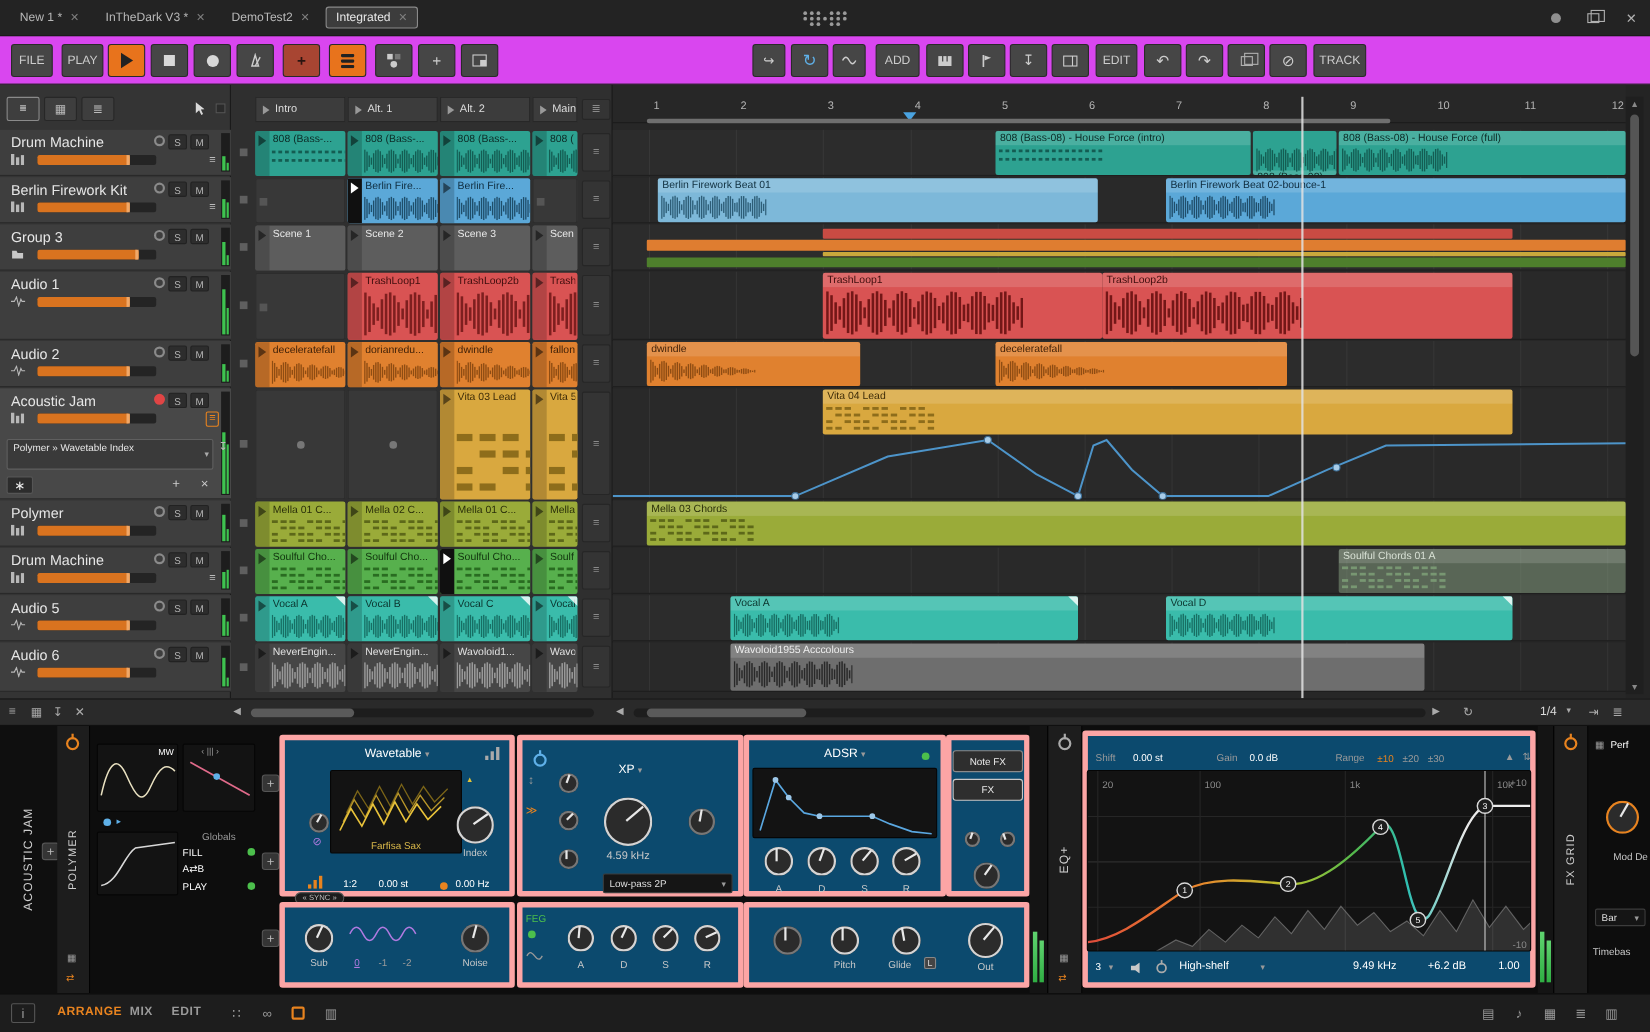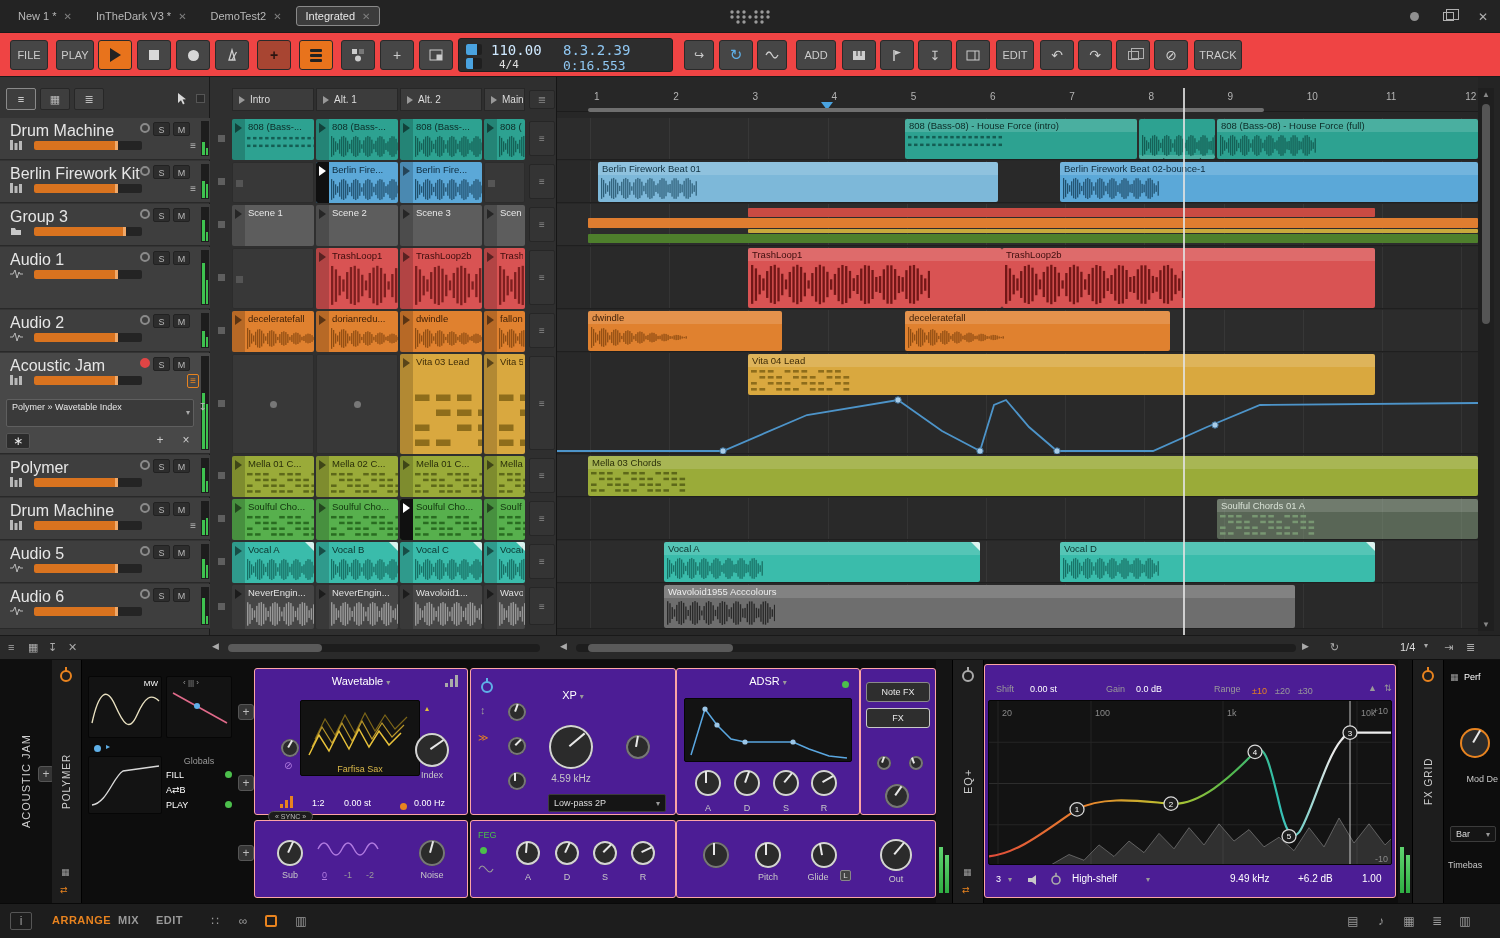--- a/index.html
+++ b/index.html
@@ -13,40 +13,40 @@
 
 #tabbar{position:absolute;left:0;top:0;width:100%;height:33px;background:#232323;border-bottom:1px solid #1a1a1a;display:flex;align-items:center;padding:0 8px;gap:4px}
 .tab{display:flex;align-items:center;gap:7px;padding:3px 9px;border-radius:3px;color:#b8b8b8;font-size:11px;border:1px solid transparent;cursor:default}
 .tab.active{background:#3c3c3c;border-color:#8a8a8a;color:#e8e8e8}
 .tab .tx{color:#7f7f7f;font-size:10px}
 #winctl{position:absolute;right:12px;top:0;height:33px;display:flex;gap:24px;align-items:center;color:#b0b0b0}
 .windot{width:9px;height:9px;border-radius:50%;background:#8f8f8f}
 .dup{width:11px;height:9px;border:1.5px solid #b0b0b0;position:relative}
 .dup::after{content:"";position:absolute;left:2px;top:-4px;width:11px;height:9px;border:1.5px solid #b0b0b0}
 
-#toolbar{position:absolute;top:33px;left:0;width:100%;height:44px;background:#ef4444;border-bottom:1px solid #1c1c1c}
+#toolbar{position:absolute;top:33px;left:0;width:100%;height:44px;background:#d946ef;border-bottom:1px solid #1c1c1c}
 .tbtn{position:absolute;top:7px;height:30px;background:#464646;border:1px solid #2a2a2a;border-radius:3px;color:#ccc;font-size:11px;display:flex;align-items:center;justify-content:center}
 .tile{position:absolute;top:7px;width:34px;height:30px;background:#464646;border:1px solid #2a2a2a;border-radius:3px;display:flex;align-items:center;justify-content:center;color:#ccc;font-size:14px}
 .tile.orange{background:#e8731c;color:#222}
 .tile.red{background:#a84532}
 .tri{width:0;height:0;border-left:11px solid #222;border-top:7px solid transparent;border-bottom:7px solid transparent}
 .sq{width:10px;height:10px;background:#d8d8d8}
 .circ{width:11px;height:11px;border-radius:50%;background:#d8d8d8}
 #transport{position:absolute;left:458px;top:5px;width:215px;height:34px;background:#2d2d2d;border-radius:3px;border:1px solid #202020}
 .ttog{position:absolute;left:7px;width:16px;height:11px;background:#1f1f1f;border-radius:2px;overflow:hidden}
 .ttog i{display:block;height:100%;width:70%;background:#4aa3e0}
 
 #main{position:absolute;left:0;top:77px;width:1500px;height:558px;background:#242424;overflow:hidden}
 #trackpanel{position:absolute;left:0;top:0;width:210px;height:100%;background:#343434;border-right:1px solid #1a1a1a}
 .hdrbtn{position:absolute;top:11px;width:30px;height:22px;background:#3e3e3e;border:1px solid #272727;border-radius:2px;color:#bbb;font-size:11px;display:flex;align-items:center;justify-content:center}
 .hdrbtn.on{border-color:#8a8a8a;color:#eee}
 .hdrchk{position:absolute;top:17px;width:9px;height:9px;background:#2b2b2b;border:1px solid #555}
 .trow{position:absolute;left:0;width:210px;background:#3e3e3e;border-bottom:1px solid #292929}
 .trow.sel{background:#484848}
-.tname{position:absolute;left:10px;top:4px;font-size:16px;color:#e6e6e6;white-space:nowrap}
+.tname{position:absolute;left:10px;top:4px;font-size:13px;color:#e6e6e6;white-space:nowrap}
 .arm{position:absolute;width:10px;height:10px;border-radius:50%;border:2px solid #8a8a8a;right:60px;top:5px}
 .arm.on{background:#e04545;border-color:#e04545}
 .smb{position:absolute;width:17px;height:14px;background:#2d2d2d;border:1px solid #222;color:#b8b8b8;font-size:9px;text-align:center;line-height:14px;border-radius:2px}
 .ticon{position:absolute;left:10px;top:22px}
 .fader{position:absolute;left:34px;width:108px;height:9px;background:#242424;border-radius:2px;top:23px}
 .ffill{height:100%;background:#d9731f;border-radius:2px;position:relative}
 .ffill::after{content:"";position:absolute;right:0;top:0;width:3px;height:100%;background:#f0a868}
 .meter{position:absolute;right:1px;width:8px;top:3px;bottom:3px;background:#1d1d1d;display:flex;align-items:flex-end;gap:1px;padding:1px}
 .meter i{width:3px;background:#3ec24f;display:block}
 .hamb{position:absolute;right:11px;top:21px;font-size:10px;color:#bbb;line-height:12px;padding:0 2px;border:1px solid transparent}
@@ -90,21 +90,21 @@
 .sicon{position:absolute;top:5px;font-size:11px;color:#aaa}
 .strack{position:absolute;top:8px;height:8px;background:#1d1d1d;border-radius:4px}
 .sthumb{position:absolute;top:0;height:8px;background:#5a5a5a;border-radius:4px}
 
 #devicepanel{position:absolute;left:0;top:660px;width:1500px;height:243px;background:#0d0d0d;overflow:hidden}
 .vstrip{position:absolute;top:0;height:243px}
 .vlabel{position:absolute;left:0;right:0;top:0;bottom:0;display:flex;align-items:center;justify-content:center;writing-mode:vertical-rl;transform:rotate(180deg);font-size:11px;letter-spacing:1px;color:#cfcfcf;white-space:nowrap}
 .power{width:12px;height:12px;border:2px solid currentColor;border-radius:50%;display:inline-block;position:relative;color:#aaa}
 .power.on{color:#e8831f}.power.blue{color:#5fb0e8}
 .power::after{content:"";position:absolute;left:50%;top:-5px;width:2px;height:5px;margin-left:-1px;background:currentColor}
-.sec{position:absolute;background:#4c1d95;border:1px solid #fca5a5;border-radius:3px}
+.sec{position:absolute;background:#0c4a6e;border:5px solid #fca5a5;border-radius:3px}
 .disp{position:absolute;background:#131313;border:1px solid #060606;border-radius:2px;overflow:hidden}
 .plusbtn{position:absolute;width:16px;height:16px;border-radius:3px;background:#353535;color:#bbb;display:flex;align-items:center;justify-content:center;font-size:12px;border:1px solid #555}
 .mdot{width:7px;height:7px;border-radius:50%;background:#4cbf4c;display:inline-block}
 .mdot.blue{background:#5fb0e8}
 .knob{position:absolute;border-radius:50%;background:#2b2b2b;box-shadow:inset 0 0 0 2px #d4d4d4}
 .knob i{position:absolute;left:50%;top:50%;width:2px;height:46%;margin-left:-1px;background:#e8e8e8;transform-origin:0 0;display:block}
 .knob.dark{box-shadow:inset 0 0 0 2px #777}
 .knob.orangek{box-shadow:inset 0 0 0 2px #e8831f}
 .klabel{position:absolute;font-size:9px;color:#c8c8c8;text-align:center}
 .selbox{position:absolute;background:#151515;border:1px solid #3c3c3c;border-radius:2px;color:#ddd;font-size:9px;display:flex;align-items:center;justify-content:space-between;padding:0 5px}
@@ -210,32 +210,20 @@
         </svg>
       </div>
     <div class="tile" style="left:380px">+</div>
     <div class="tile" style="left:419px">
         <svg width="14" height="12">
           <rect x="1" y="1" width="12" height="10" fill="none" stroke="#ccc"></rect>
           <rect x="7.5" y="5.5" width="5.5" height="5.5" fill="#ccc"></rect>
         </svg>
       </div>
 
-    <div id="transport">
-      <span class="ttog" style="top:5px">
-          <i></i>
-        </span>
-      <span class="ttog" style="top:19px">
-          <i style="width:45%"></i>
-        </span>
-      <span class="d num" style="left:32px;top:3px;font-size:14px;color:#cfe9ff">110.00</span>
-      <span class="d num" style="left:40px;top:19px;font-size:11px;color:#e0e0e0">4/4</span>
-      <span class="d num" style="left:104px;top:3px;font-size:14px;color:#8fc7f2">8.3.2.39</span>
-      <span class="d num" style="left:104px;top:19px;font-size:13px;color:#8fc7f2">0:16.553</span>
-    </div>
 
     <div class="tile" style="left:684px;width:30px">
         <span style="font-size:12px">↪</span>
       </div>
     <div class="tile" style="left:719px;width:34px">
         <span class="bl" style="font-size:15px">↻</span>
       </div>
     <div class="tile" style="left:757px;width:30px">
         <svg width="14" height="10">
           <path d="M1,5 C3,1 5,1 7,5 S11,9 13,5" fill="none" stroke="#ccc" stroke-width="1.3"></path>

